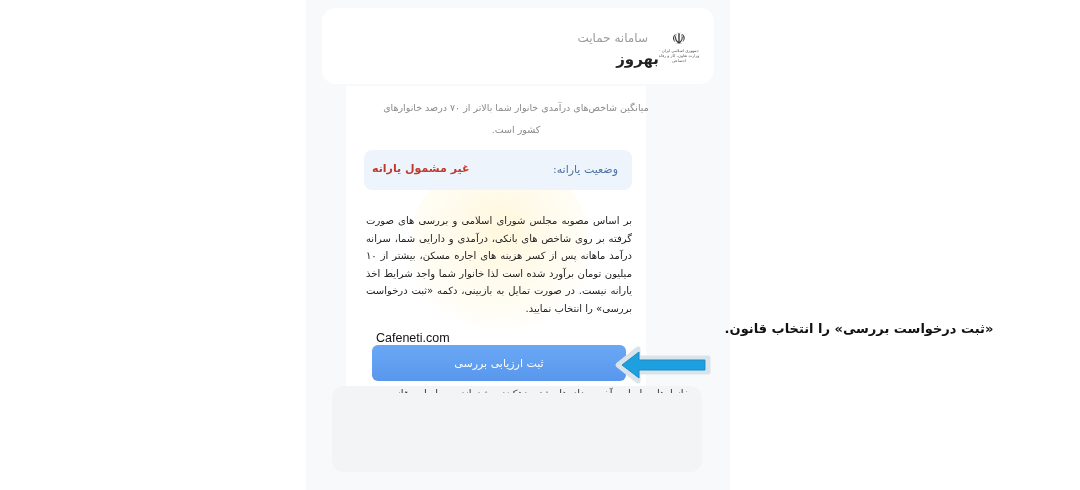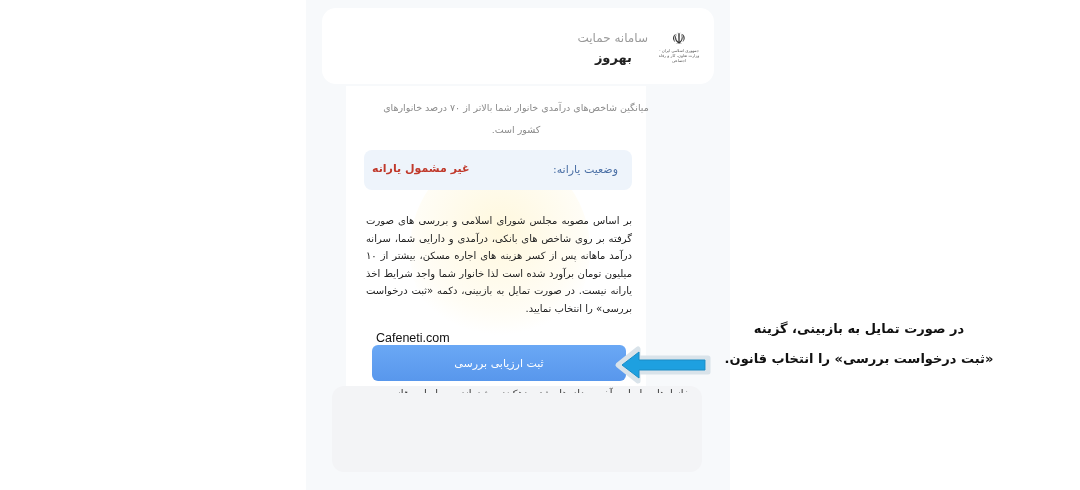--- a/index.html
+++ b/index.html
@@ -18,21 +18,21 @@
     position: absolute; left: 657px; top: 30px; width: 44px; height: 38px;
     text-align: center; color: #333;
   }
   .emblem .mark { font-size: 16px; font-weight: bold; line-height: 18px; }
   .emblem .tiny { font-size: 4px; line-height: 5px; color: #555; }
   .system-name {
     position: absolute; right: 432px; top: 31px; font-size: 12px; color: #9a9a9a;
     direction: rtl; white-space: nowrap; margin-left: 44px;
   }
   .user-name {
-    position: absolute; right: 448px; top: 50px; font-size: 13px; font-weight: bold; color: #222;
+    position: absolute; right: 421px; top: 50px; font-size: 15px; font-weight: bold; color: #222;
     direction: rtl; white-space: nowrap; text-align: center;
   }
 
   .content-card {
     position: absolute; left: 346px; top: 86px; width: 300px; height: 300px;
     background: #ffffff;
   }
   .watermark {
     position: absolute; left: 410px; top: 150px; width: 180px; height: 200px;
     border-radius: 50%;
@@ -119,15 +119,14 @@
   <path d="M4 21 L24 5 L24 14 L94 14 L94 28 L24 28 L24 37 Z" fill="#ffffff" stroke="#d9e3ea" stroke-width="5" stroke-linejoin="round"></path>
   <path d="M8 21 L25 8 L25 16 L91 16 L91 26 L25 26 L25 34 Z" fill="#1ea0e0" stroke="#1a8cc5" stroke-width="1" stroke-linejoin="round"></path>
 </svg>
 
 <div class="bottom-card"></div>
 <div class="bottom-text">
   <div class="bottom-cut">خانوارها بر اساس آخرین داده‌های ثبتی دهکبندی شده‌اند و بر اساس قانون</div>
 </div>
 
 <div class="annotation">
-  <div>در صورت تمایل به بازبینی، گزینه</div>
   <div>«ثبت درخواست بررسی» را انتخاب قانون.</div>
 </div>
 
 </body></html>

